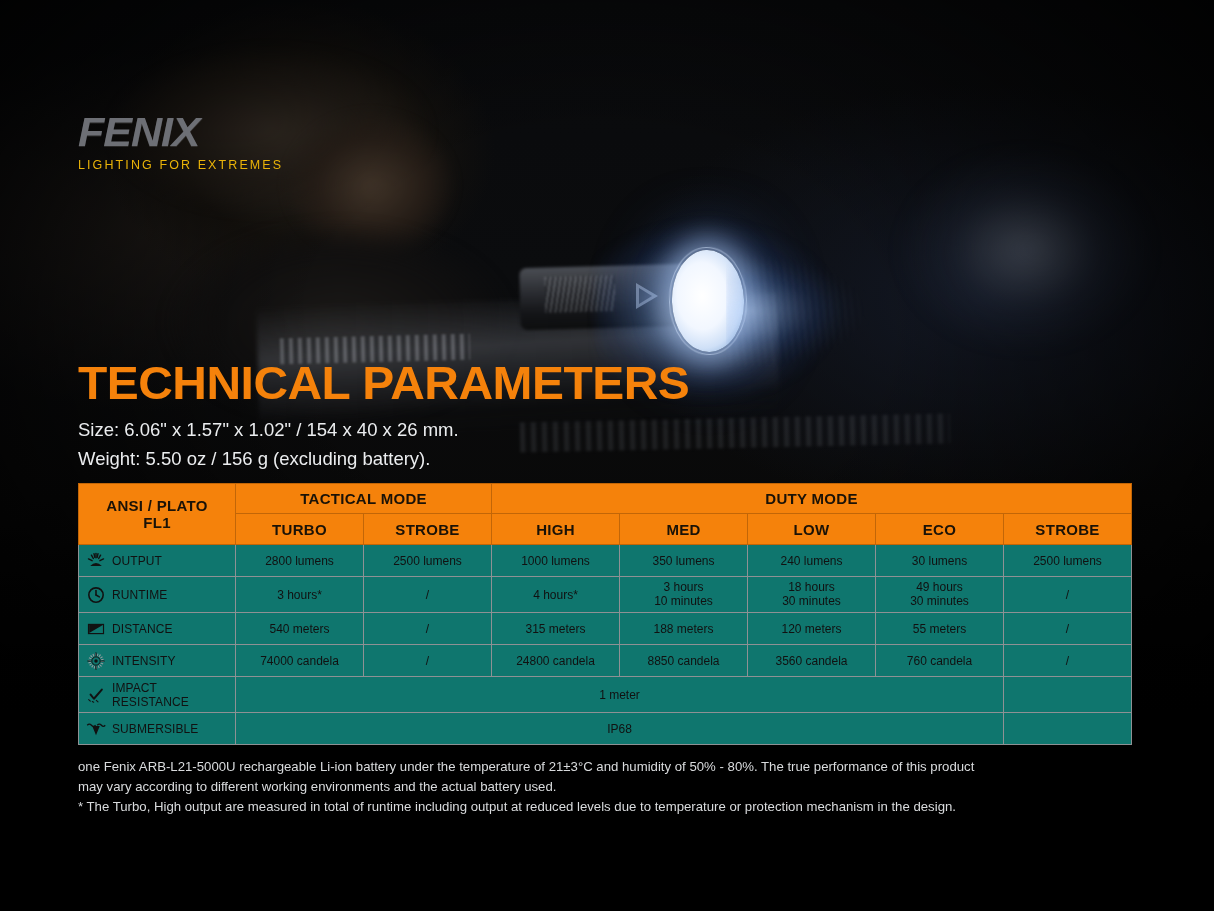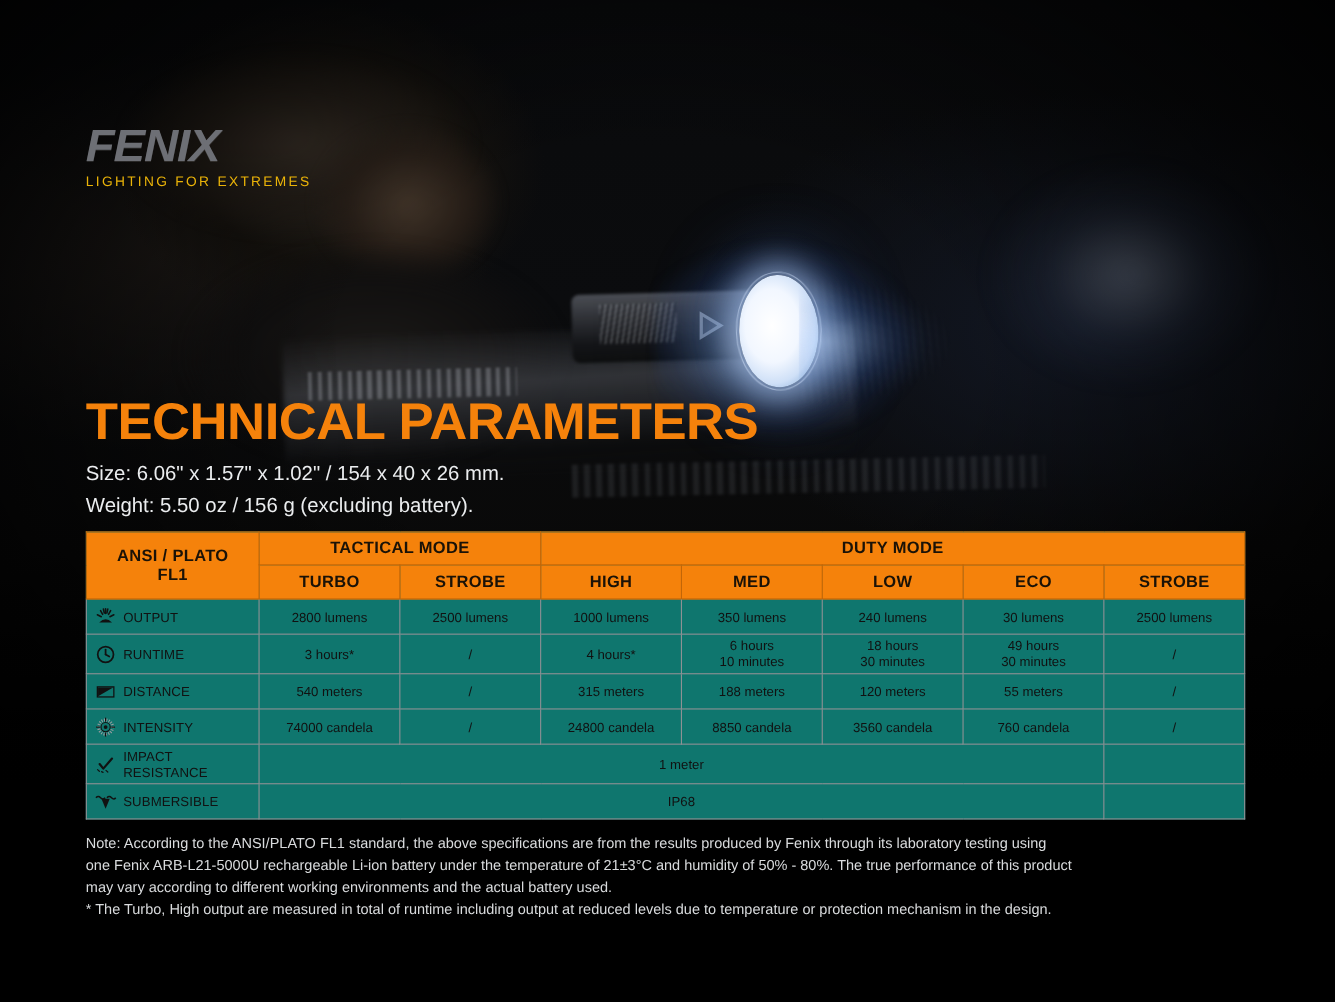--- a/index.html
+++ b/index.html
@@ -281,21 +281,21 @@
             <circle cx="12" cy="12" r="8.6" fill="none" stroke="#111" stroke-width="1.9"></circle>
             <line x1="12" y1="12" x2="12" y2="6.6" stroke="#111" stroke-width="1.9" stroke-linecap="round"></line>
             <line x1="12" y1="12" x2="16" y2="14.2" stroke="#111" stroke-width="1.9" stroke-linecap="round"></line>
           </svg>
         </span><span class="lbltxt">RUNTIME</span>
       </td>
       <td>3 hours*</td>
       <td>/</td>
       <td>4 hours*</td>
       <td class="two-line">
-        <div>6 hours</div>
+        <div>3 hours</div>
         <div>10 minutes</div>
       </td>
       <td class="two-line">
         <div>18 hours</div>
         <div>30 minutes</div>
       </td>
       <td class="two-line">
         <div>49 hours</div>
         <div>30 minutes</div>
       </td>
@@ -372,17 +372,16 @@
           </svg>
         </span><span class="lbltxt">SUBMERSIBLE</span>
       </td>
       <td colspan="6" class="span-wide">IP68</td>
       <td></td>
     </tr>
   </tbody>
 </table>
 
 <div id="note">
-  <p>Note: According to the ANSI/PLATO FL1 standard, the above specifications are from the results produced by Fenix through its laboratory testing using</p>
   <p>one Fenix ARB-L21-5000U rechargeable Li-ion battery under the temperature of 21±3°C and humidity of 50% - 80%. The true performance of this product</p>
   <p>may vary according to different working environments and the actual battery used.</p>
   <p>* The Turbo, High output are measured in total of runtime including output at reduced levels due to temperature or protection mechanism in the design.</p>
 </div>
 
 </body></html>

